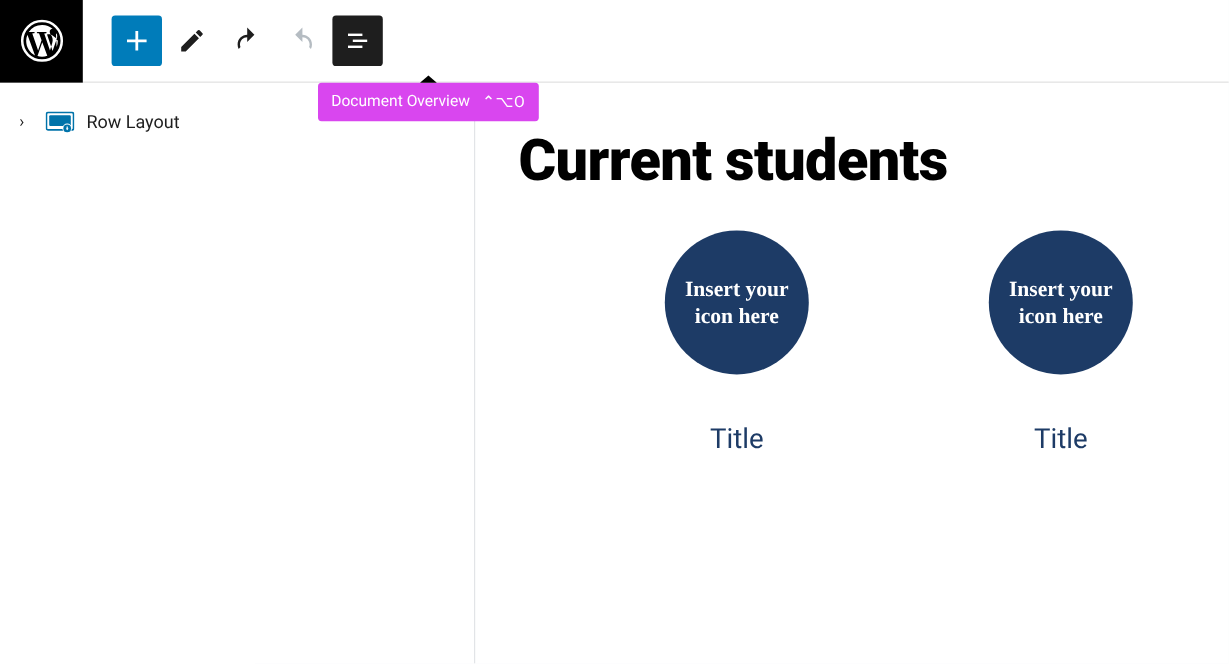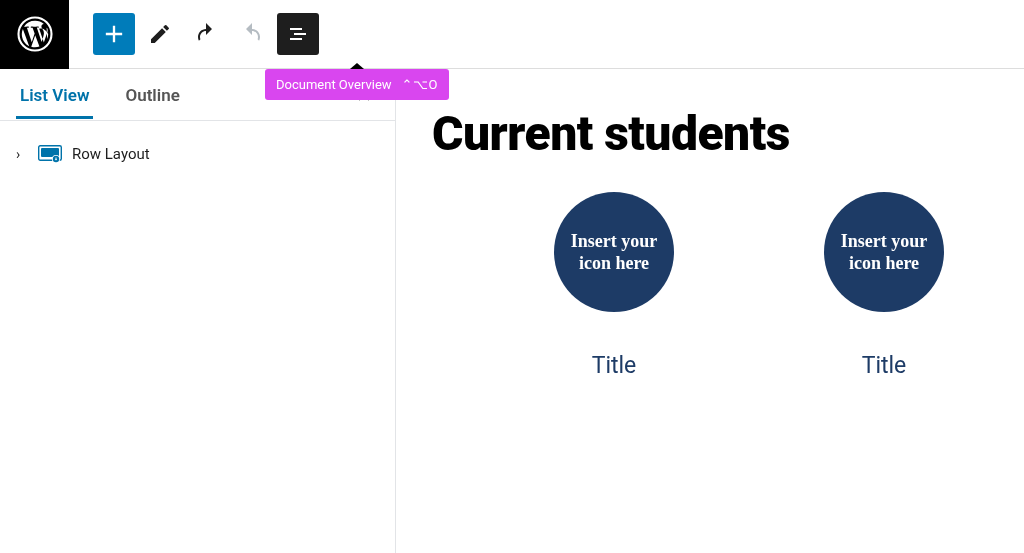--- a/index.html
+++ b/index.html
@@ -88,29 +88,20 @@
 
       <div class="tooltip">
         <span>Document Overview</span>
         <span class="shortcut">⌃⌥O</span>
       </div>
     </div>
   </div>
 
   <div class="body-row">
     <div class="sidebar">
-      <div class="tabs">
-        <div class="tab active">List View</div>
-        <div class="tab muted">Outline</div>
-        <div class="close-panel">
-          <svg viewBox="0 0 24 24" width="20" height="20">
-              <path stroke="currentColor" stroke-width="1.8" fill="none" d="M6 6l12 12M18 6L6 18"></path>
-            </svg>
-        </div>
-      </div>
       <div class="tree">
         <div class="tree-row">
           <span class="caret">›</span>
           <span class="block-icon">
             <svg viewBox="0 0 24 18">
               <rect x="0.7" y="0.7" width="22.6" height="14.6" rx="1.5" fill="#fff" stroke="#0073aa" stroke-width="1.4"></rect>
               <rect x="3" y="3" width="18" height="9" rx="1" fill="#0073aa"></rect>
               <circle cx="18" cy="14" r="4" fill="#fff"></circle>
               <circle cx="18" cy="14" r="3.2" fill="#0073aa"></circle>
               <path d="M16.8 14 L18 12.5 L19.2 14 L18.5 14 L18.5 15.5 L17.5 15.5 L17.5 14 Z" fill="#fff" transform="rotate(180 18 14)"></path>

